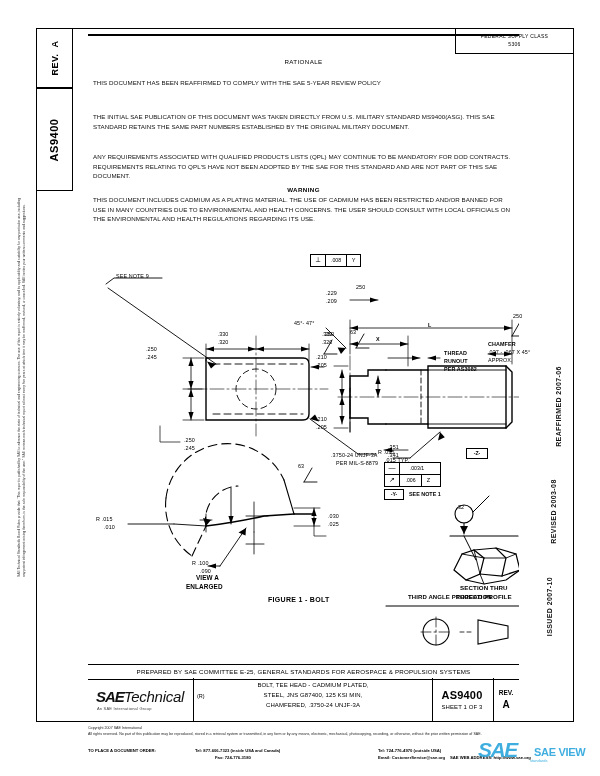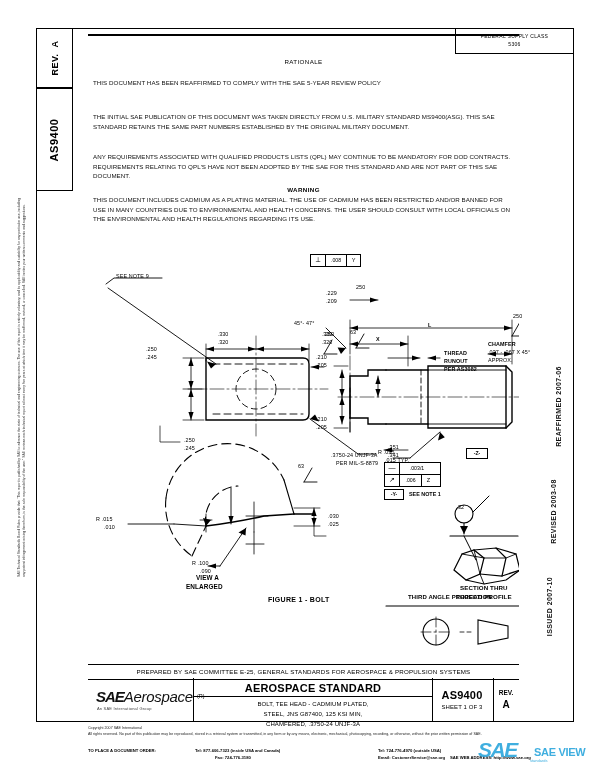--- a/index.html
+++ b/index.html
@@ -420,27 +420,26 @@
 
     <span class="dt bold" style="left:180px;top:360px;font-size:7px;letter-spacing:.3px;">FIGURE 1 - BOLT</span>
   </div>
 
   <div class="abs" id="prepared-bar">
     <div class="t">PREPARED BY SAE COMMITTEE E-25, GENERAL STANDARDS FOR AEROSPACE &amp; PROPULSION SYSTEMS</div>
   </div>
 
   <div class="abs" id="tb-logo">
     <div id="sae-logo">
-      <span class="sae-mark">SAE</span><span class="aero-mark">Aerospace</span>
+      <span class="sae-mark">SAE</span><span class="aero-mark">Technical</span>
     </div>
     <div id="sae-sub">An SAE International Group</div>
   </div>
 
   <div class="abs" id="tb-mid">
-    <div id="as-head">AEROSPACE STANDARD</div>
     <div id="fr-tag">(R)</div>
     <div id="as-desc">
       <div>BOLT, TEE HEAD - CADMIUM PLATED,</div>
       <div>STEEL, JNS G87400, 125 KSI MIN,</div>
       <div>CHAMFERED, .3750-24 UNJF-3A</div>
     </div>
   </div>
 
   <div class="abs" id="tb-num">
     <div class="n">AS9400</div>

